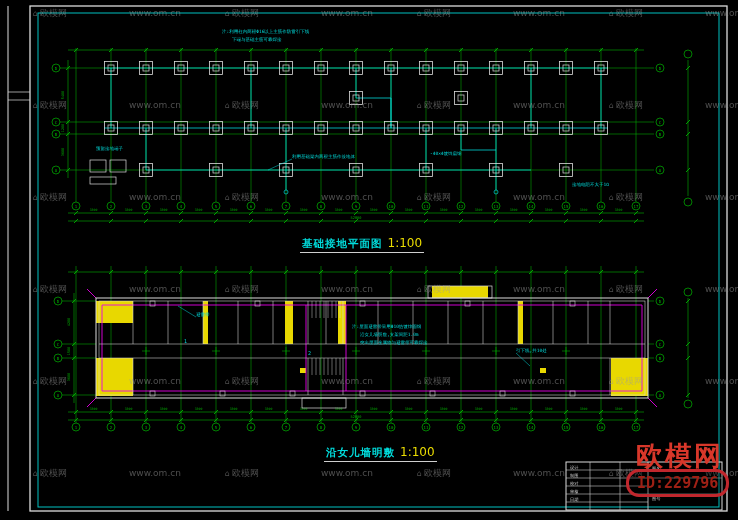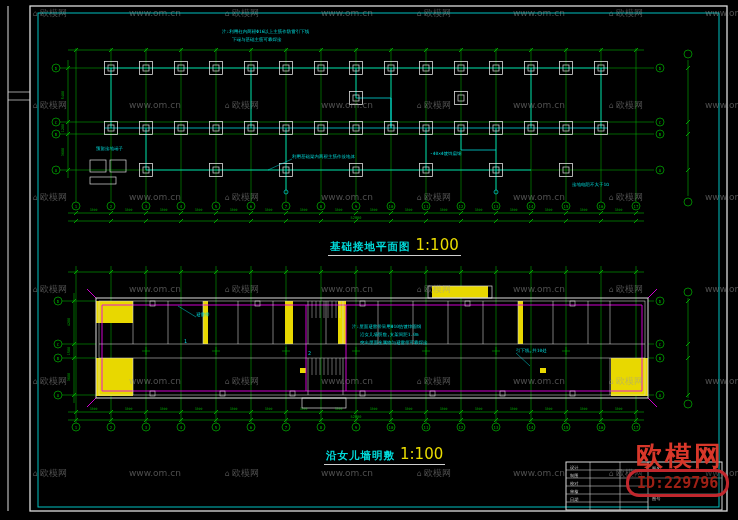--- a/index.html
+++ b/index.html
@@ -6,21 +6,21 @@
   #stage{position:relative;width:738px;height:520px;background:#000;overflow:hidden;
          font-family:"DejaVu Sans",sans-serif;}
   #drawing{position:absolute;left:0;top:0;}
   #watermarks{position:absolute;left:0;top:0;width:738px;height:520px;pointer-events:none;}
   .wm{position:absolute;display:flex;align-items:center;gap:2px;color:#9b9b9b;opacity:.5;
       font-size:9px;line-height:1;white-space:nowrap;}
   .wm .ic{font-size:8px;}
   .plan-title{position:absolute;display:flex;align-items:baseline;gap:5px;
       border-bottom:1px solid #cfcfcf;padding:0 2px 1px;}
   .plan-title .t{color:#00dcdc;font-size:10.5px;font-weight:bold;letter-spacing:1px;}
-  .plan-title .s{color:#eadc00;font-size:15px;}
+  .plan-title .s{color:#eadc00;font-size:12px;}
   #brand-logo{position:absolute;left:636px;top:442px;color:#d8372a;font-size:27px;
       font-weight:bold;letter-spacing:2px;line-height:1;}
   #brand-id{position:absolute;left:626px;top:469px;border:3px solid #c1272d;border-radius:13px;
       padding:2px 8px;color:#9e2015;font-size:15px;font-weight:bold;
       font-family:"DejaVu Sans Mono",monospace;background:rgba(0,0,0,.25);}
 </style>
 </head>
 <body>
 
 <div id="stage">
@@ -685,21 +685,21 @@
         <span>欧模网</span>
       </div>
       <div class="wm" style="left: 513px; top: 469px;">www.om.cn</div>
       <div class="wm" style="left: 609px; top: 469px;">
         <span class="ic">⌂</span>
         <span>欧模网</span>
       </div>
       <div class="wm" style="left: 705px; top: 469px;">www.om.cn</div>
     </div>
 
-  <div class="plan-title" id="title-top" style="left:328px;top:236px;text-decoration:underline;">
+  <div class="plan-title" id="title-top" style="left:300px;top:236px;text-decoration:underline;">
     <span class="t">基础接地平面图</span>
     <span class="s">1:100</span>
   </div>
 
   <div class="plan-title" id="title-bottom" style="left:324px;top:445px;">
     <span class="t">沿女儿墙明敷</span>
     <span class="s">1:100</span>
   </div>
 
   <div id="brand-logo">欧模网</div>

